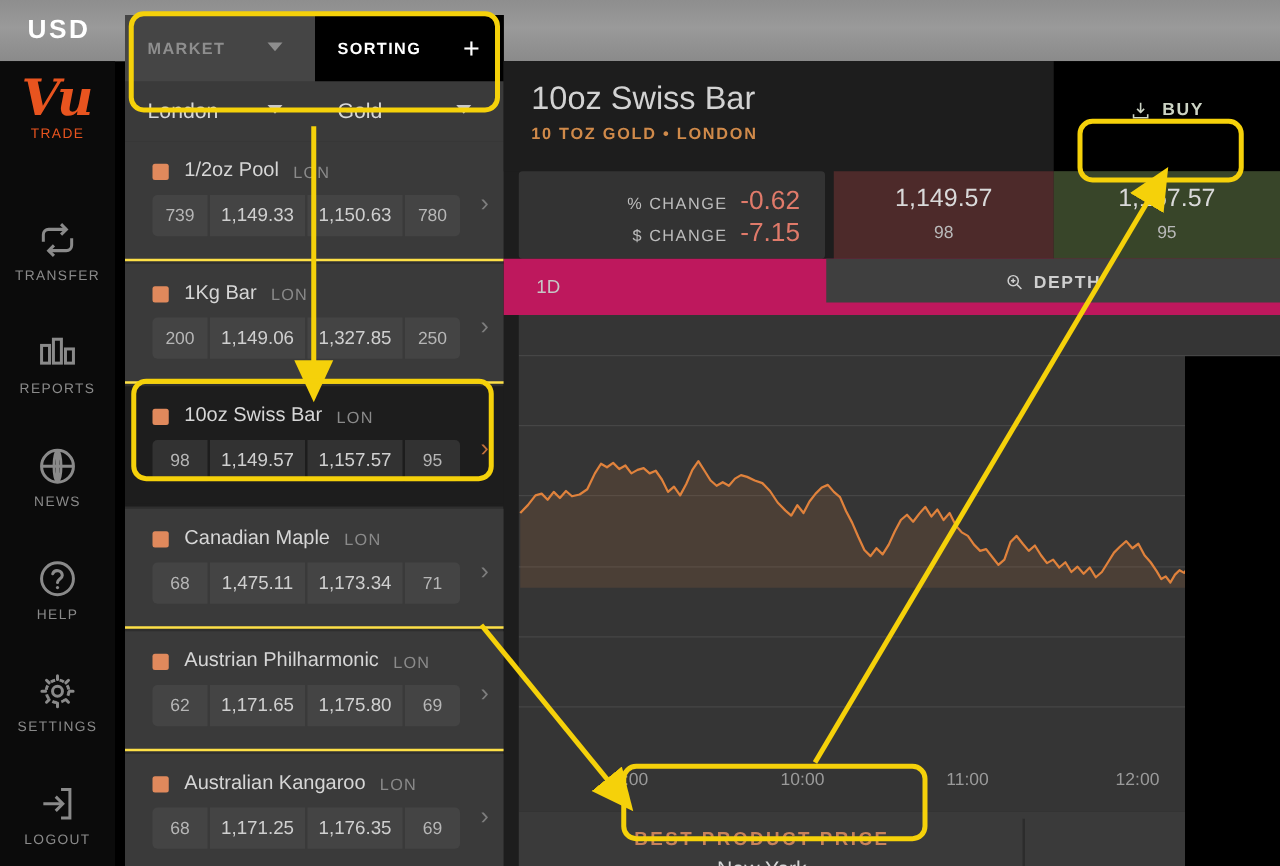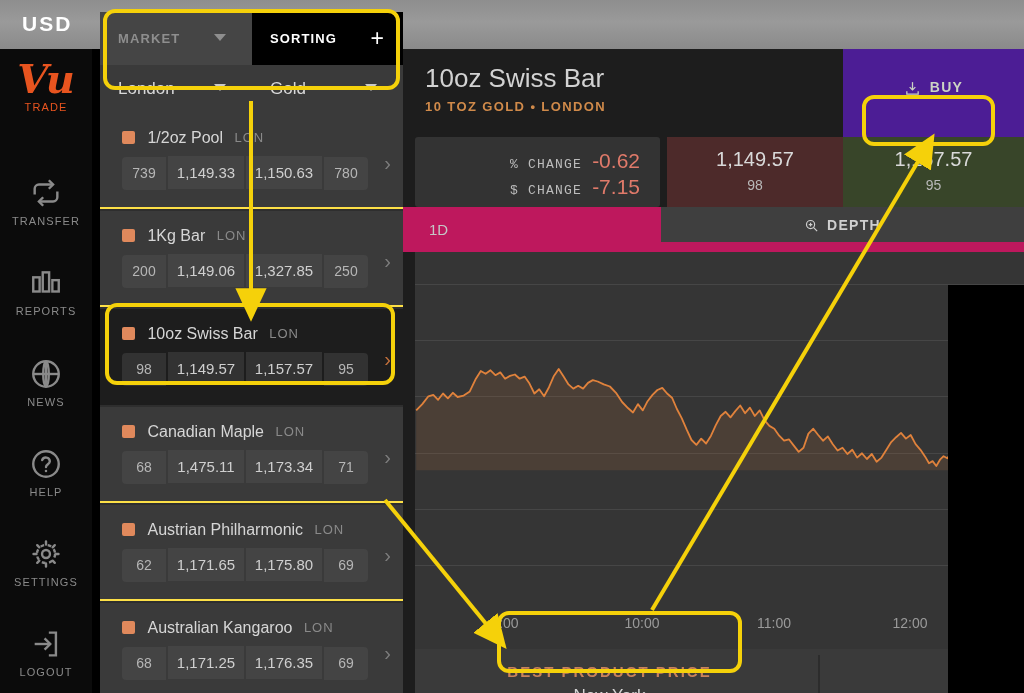--- a/index.html
+++ b/index.html
@@ -121,38 +121,38 @@
   .ph-title-box { position: absolute; left: 0; top: 0; width: 253px; height: 88px; background: #1d1d1d; }
   .ph-title { position: absolute; left: 22px; top: 14px; font-size: 26px; color: #d2d2d2; }
   .ph-sub {
     position: absolute; left: 22px; top: 50px; font-size: 13px;
     color: #d08a4a; letter-spacing: 1.4px; font-weight: bold;
   }
   .ph-btn {
     position: absolute; top: 0; height: 88px; text-align: center;
   }
   .btn-sell { left: 264px; width: 176px; background: #5c3232; }
-  .btn-buy  { left: 440px; width: 181px; background: #4c1d95; }
+  .btn-buy  { left: 440px; width: 181px; background: #000000; }
   .ph-btn .btn-inner {
     position: absolute; left: 0; right: 0; top: 30px;
     font-size: 14px; font-weight: bold; letter-spacing: 1.3px; color: #d9c6c6;
   }
   .btn-buy .btn-inner { color: #ccd3c4; }
   .btn-inner svg { vertical-align: -5px; margin-right: 9px; }
 
   .price-row { position: absolute; left: 0; top: 88px; width: 621px; height: 70px; }
   .pr-change {
     position: absolute; left: 12px; top: 0; width: 245px; height: 70px;
     background: #333333; border-radius: 3px;
   }
   .chg-line { position: absolute; right: 20px; white-space: nowrap; }
   .chg-line.l1 { top: 12px; }
   .chg-line.l2 { top: 38px; }
   .chg-lbl {
-    font-size: 13px; color: #bdbdbd; letter-spacing: 1.2px; margin-right: 10px; font-family: Liberation Mono, monospace;
+    font-size: 13px; color: #bdbdbd; letter-spacing: 1.2px; margin-right: 10px;
   }
   .chg-val { font-size: 21px; color: #e07a6a; }
   .pr-sell {
     position: absolute; left: 264px; top: 0; width: 176px; height: 70px;
     background: #4d2a2a; text-align: center;
   }
   .pr-buy {
     position: absolute; left: 440px; top: 0; width: 181px; height: 70px;
     background: #384529; text-align: center;
   }

